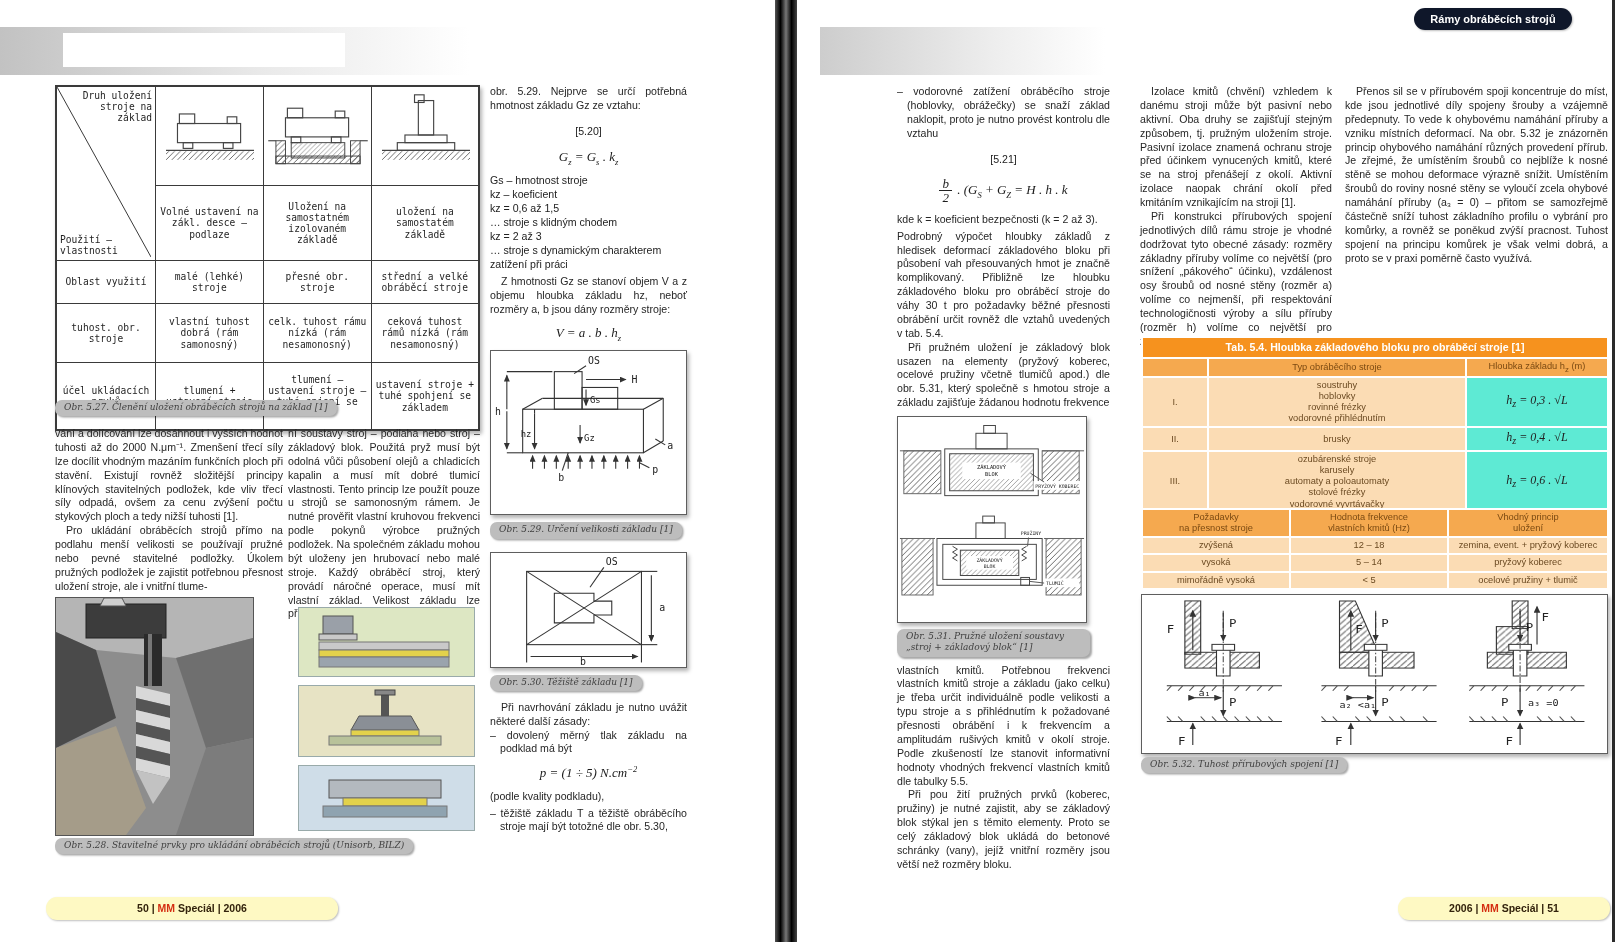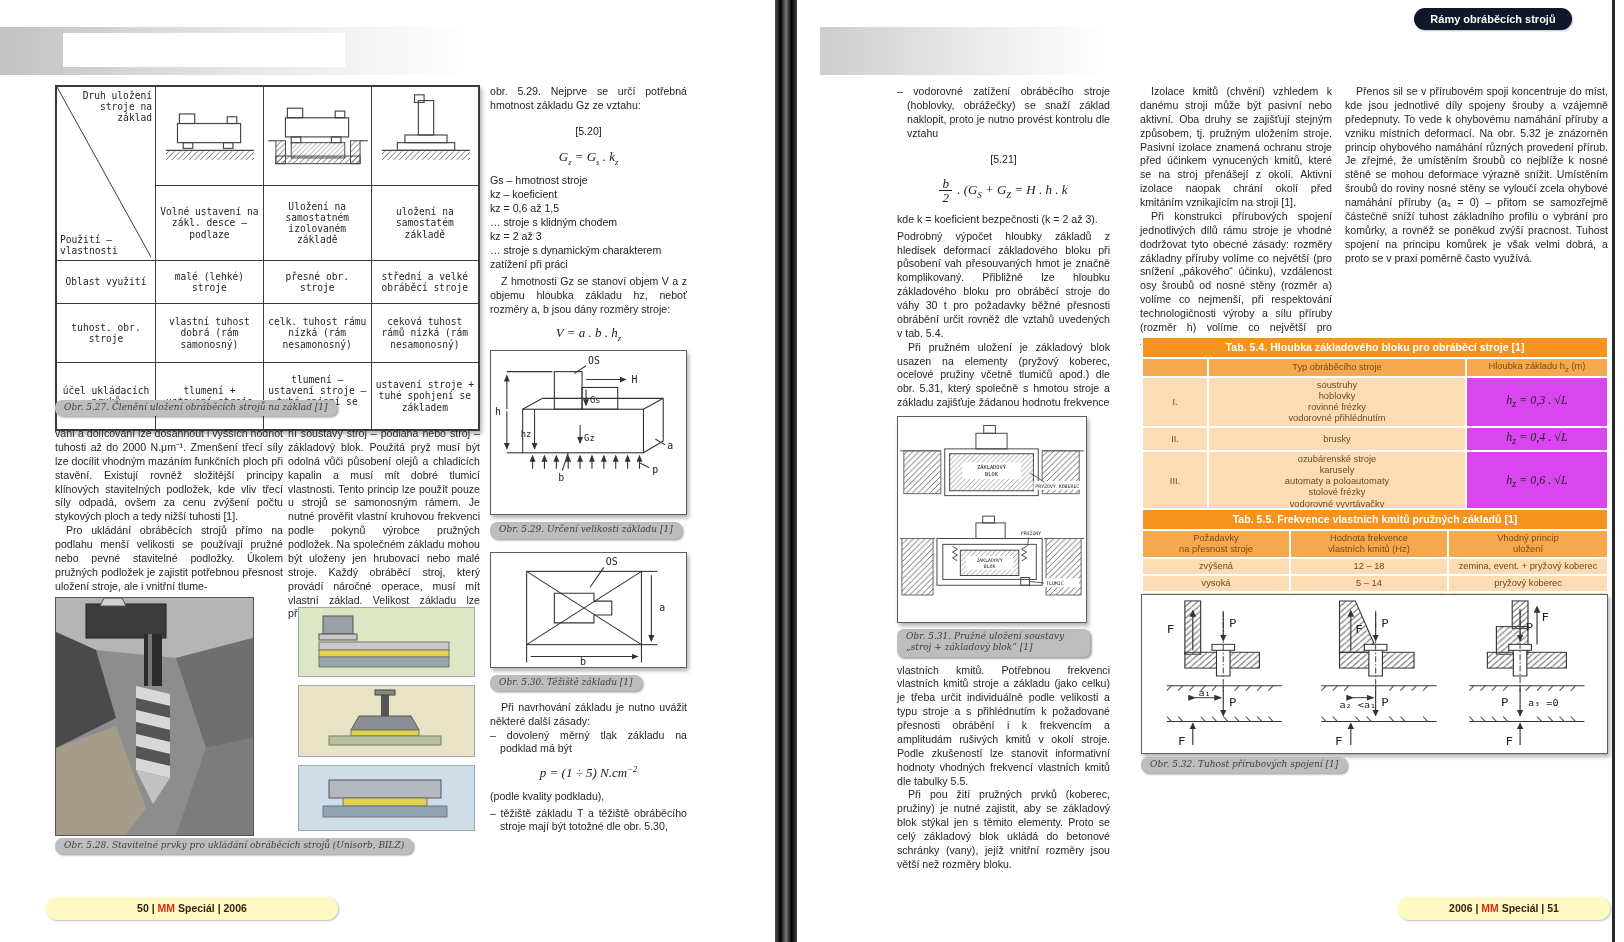--- a/index.html
+++ b/index.html
@@ -46,21 +46,21 @@
   .diag-top{position:absolute;top:3px;right:3px;text-align:right;white-space:pre-line;}
   .diag-bot{position:absolute;bottom:4px;left:3px;text-align:left;white-space:pre-line;}
   .pre{white-space:pre-line;}
   
   .otable{border-collapse:collapse;width:100%;font-size:9.3px;color:#6b4a22;border:1px solid #999;
           background:#fff;}
   .otable td{border:2px solid #fff;text-align:center;vertical-align:middle;padding:2px 3px;line-height:1.2;}
   .otitle{background:#F6921E;color:#fff;font-weight:bold;font-size:10.6px;padding:3px !important;}
   .ohead{background:#F5A94F;color:#7b4a12;}
   .ocell{background:#FBDCB4;}
-  .oform{background:#d946ef;font-family:"Liberation Serif",serif;font-size:12px;color:#222;}
+  .oform{background:#5eead4;font-family:"Liberation Serif",serif;font-size:12px;color:#222;}
   .ofoot{background:#fff;font-style:italic;font-size:9px;color:#555;}
   
   .footer{position:absolute;top:897px;height:23px;background:#fef9c3;color:#33230c;
           font-weight:bold;font-size:10.5px;line-height:23px;text-align:center;
           box-shadow:1px 1px 2px rgba(0,0,0,.25);}
   .mm{color:#D42E12;}
   svg text{font-family:"DejaVu Sans Mono",monospace;fill:#222;}
 </style>
 </head>
 <body>
@@ -438,23 +438,20 @@
     <tr>
           <td colspan="3" class="ofoot">L – délka základu v [m]</td>
         </tr>
   </tbody>
     </table>
 </div>
 
 <div class="abs" style="left:1141px;top:508px;width:468px;">
   <table class="otable">
     <tbody>
-        <tr>
-          <td colspan="3" class="otitle">Tab. 5.5. Frekvence vlastních kmitů pružných základů [1]</td>
-        </tr>
     <tr>
       <td class="ohead pre" style="width:140px;">Požadavky
 na přesnost stroje</td>
       <td class="ohead pre" style="width:150px;">Hodnota frekvence
 vlastních kmitů (Hz)</td>
       <td class="ohead pre">Vhodný princip
 uložení</td>
     </tr>
     <tr>
       <td class="ocell">zvýšená</td>

